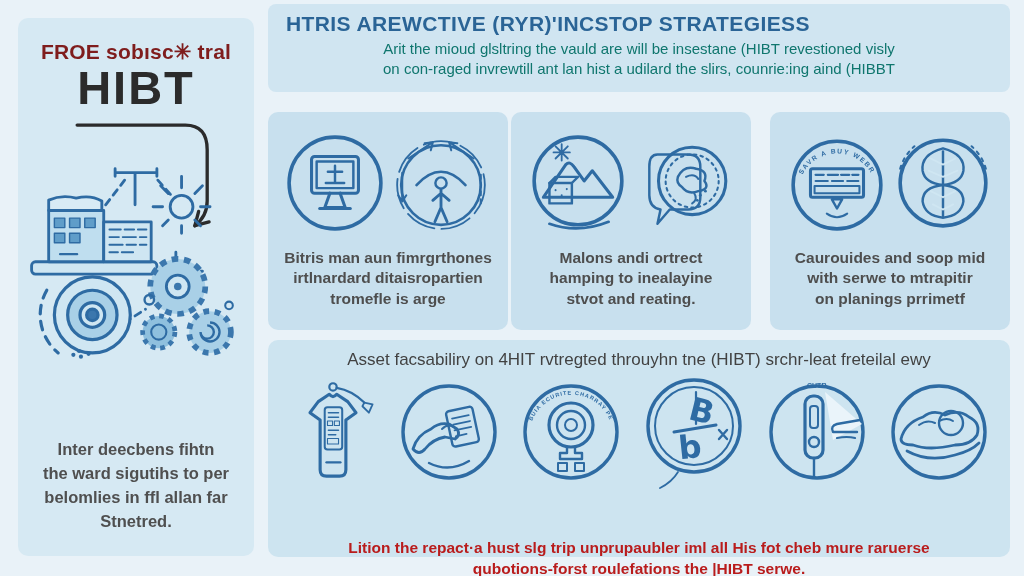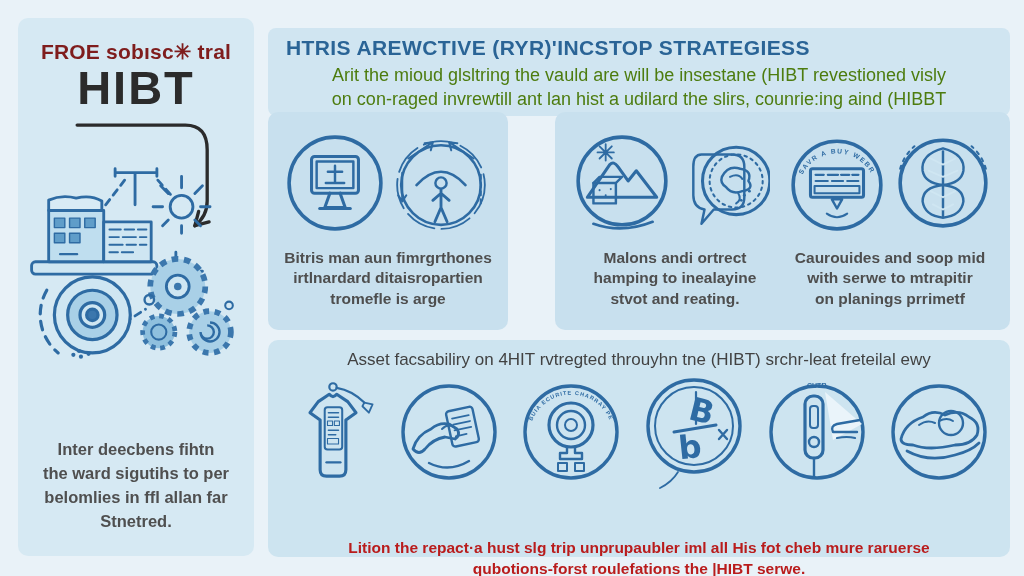--- a/index.html
+++ b/index.html
@@ -11,27 +11,27 @@
   
   .left-panel { left:18px; top:18px; width:236px; height:538px; background:#d6e9f3;
     display:flex; flex-direction:column; align-items:center; }
   .lp-kicker { margin-top:22px; font-size:21px; font-weight:800; color:#7f1d1d; letter-spacing:0.2px; }
   .lp-title { font-size:47px; font-weight:800; color:#2b2b2b; letter-spacing:2px; line-height:1.0; }
   .lp-illustration { margin-top:2px; }
   .lp-caption { margin-top:auto; margin-bottom:22px; text-align:center;
     font-size:16.5px; font-weight:600; color:#4f4f4f; line-height:1.45; padding:0 10px; }
 
   
-  .header-panel { left:268px; top:28px; width:742px; height:88px; background:#d0e5f1; padding:8px 18px 0 18px; border-radius:8px; }
+  .header-panel { left:268px; top:4px; width:742px; height:88px; background:#d0e5f1; padding:8px 18px 0 18px; border-radius:8px; }
   .hd-title { font-size:21px; font-weight:800; color:#2a6496; letter-spacing:0.4px; }
-  .hd-sub { margin-top:3px; text-align:center; font-size:18px; font-weight:500; color:#4d7c0f; line-height:1.35; }
+  .hd-sub { margin-top:3px; text-align:center; font-size:15px; font-weight:500; color:#0f766e; line-height:1.35; }
 
   
   .card { top:112px; width:240px; height:218px; background:#c8e0ee; position:absolute; border-radius:10px; }
-  .card-1 { left:268px; } .card-2 { left:511px;margin-left:44px; } .card-3 { left:770px; }
+  .card-1 { left:268px; } .card-2 { left:511px; } .card-3 { left:770px; }
   .card-icons { display:flex; justify-content:center; align-items:center; gap:4px; margin-top:16px; height:110px; }
   .card-text { margin-top:10px; text-align:center; font-size:15.5px; font-weight:600; color:#4e4e4e; line-height:1.32; }
 
   
   .bottom-panel { left:268px; top:340px; width:742px; height:217px; background:#cde4f0; }
   .bp-heading { margin-top:10px; text-align:center; font-size:17px; font-weight:400; color:#424242; }
   .bp-icons { display:flex; justify-content:space-around; align-items:center; height:124px; padding:0 10px; }
   .bp-caption { text-align:center; font-size:15.5px; font-weight:600; color:#b91c1c; line-height:1.35;margin-top:44px; }
 
   svg { display:block; }

